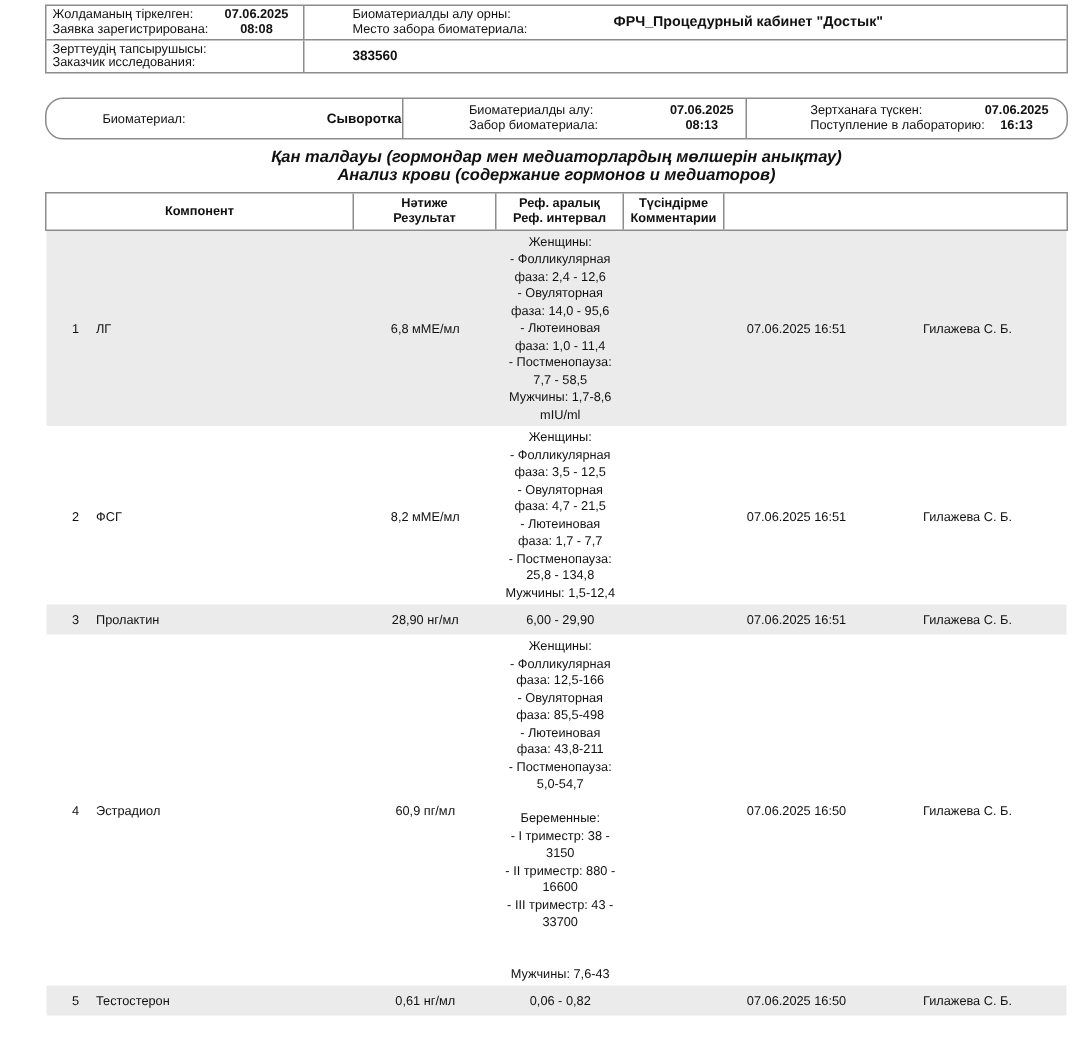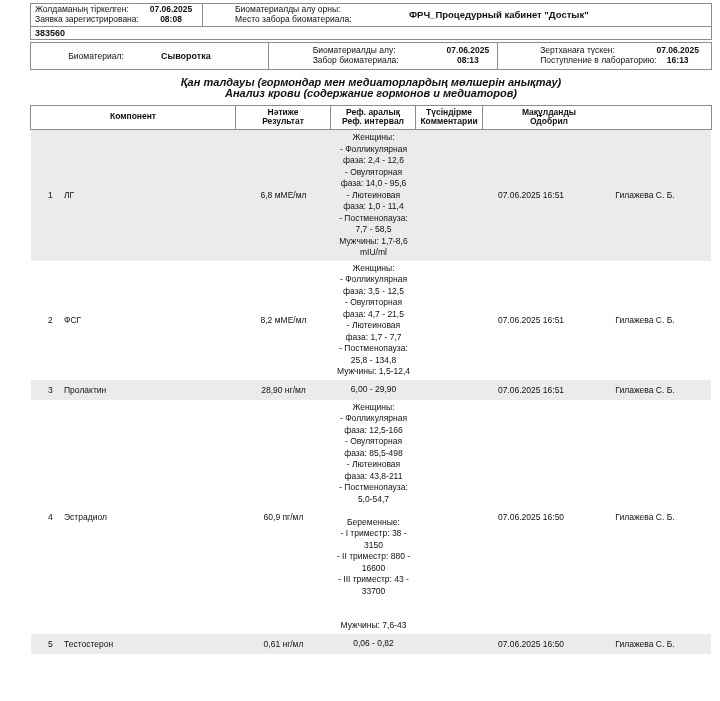--- a/index.html
+++ b/index.html
@@ -18,24 +18,24 @@
   .lbl-stack div { line-height:9.8px; white-space:nowrap; }
 
   .reg-a { width:172px; box-sizing:border-box; display:flex; justify-content:space-between; padding:1px 3px 1px 4px; }
   .reg-a .vals { font-weight:bold; text-align:center; min-width:56px; }
   .reg-a .vals div { line-height:9.8px; }
   .reg-b { flex:1; display:flex; align-items:center; padding:1px 4px; box-sizing:border-box; }
   .reg-b .lbl-stack { width:170px; }
   .place-value { font-weight:bold; font-size:9.5px; margin-left:4px; white-space:nowrap; }
   .customer-value { font-weight:bold; font-size:9px; }
 
-  .bio { margin-top:2px; }
+  .bio { margin-top:16px;border-radius:12px; }
   .bio-c1 { width:241px; box-sizing:border-box; display:flex; align-items:center; min-height:26px; }
   .bio-c1 .bio-l { width:130px; text-align:center; }
-  .bio-c1 .bio-v { flex:1; text-align:left; font-weight:bold; font-size:9px; }
+  .bio-c1 .bio-v { flex:1; text-align:right; font-weight:bold; font-size:9px; }
   .bio-c2 { width:204px; box-sizing:border-box; display:flex; justify-content:space-between; align-items:center; padding:2px 8px 2px 16px; }
   .bio-c3 { flex:1; display:flex; justify-content:space-between; align-items:center; padding:2px 12px 2px 14px; box-sizing:border-box; }
   .dt { font-weight:bold; text-align:center; }
   .dt div { line-height:9.8px; }
 
   .title { margin-top:7px; text-align:center; font-weight:bold; font-size:11px; line-height:11.5px;font-style:italic; }
 
   
   .results { margin-top:5px; width:682px; }
   .rhead { display:flex; border:1px solid #8c8c8c; box-sizing:border-box; font-weight:bold; background:#fff; }
@@ -71,20 +71,26 @@
         </div>
         <div class="reg-b">
           <div class="lbl-stack">
             <div>Биоматериалды алу орны:</div>
             <div>Место забора биоматериала:</div>
           </div>
           <div class="place-value">ФРЧ_Процедурный кабинет "Достык"</div>
         </div>
       </div>
       <div class="tblrow">
+        <div class="reg-a br">
+          <div class="lbl-stack">
+            <div>Зерттеудің тапсырушысы:</div>
+            <div>Заказчик исследования:</div>
+          </div>
+        </div>
         <div class="reg-b">
           <div class="customer-value">383560</div>
         </div>
       </div>
     </div>
 
     <div class="tbl bio">
       <div class="tblrow">
         <div class="bio-c1 br">
           <div class="bio-l">Биоматериал:</div>
@@ -127,24 +133,20 @@
           <div>Нәтиже</div>
           <div>Результат</div>
         </div>
         <div class="hc w-ref br">
           <div>Реф. аралық</div>
           <div>Реф. интервал</div>
         </div>
         <div class="hc w-com br">
           <div>Түсіндірме</div>
           <div>Комментарии</div>
-        </div>
-        <div class="hc w-appr">
-          <div>Мақұлданды</div>
-          <div>Одобрил</div>
         </div>
       </div>
 
       <div class="trow stripe">
         <div class="c comp w-comp">
           <span class="num">1</span>
           <span>ЛГ</span>
         </div>
         <div class="c w-res">6,8 мМЕ/мл</div>
         <div class="c ref w-ref">Женщины:

